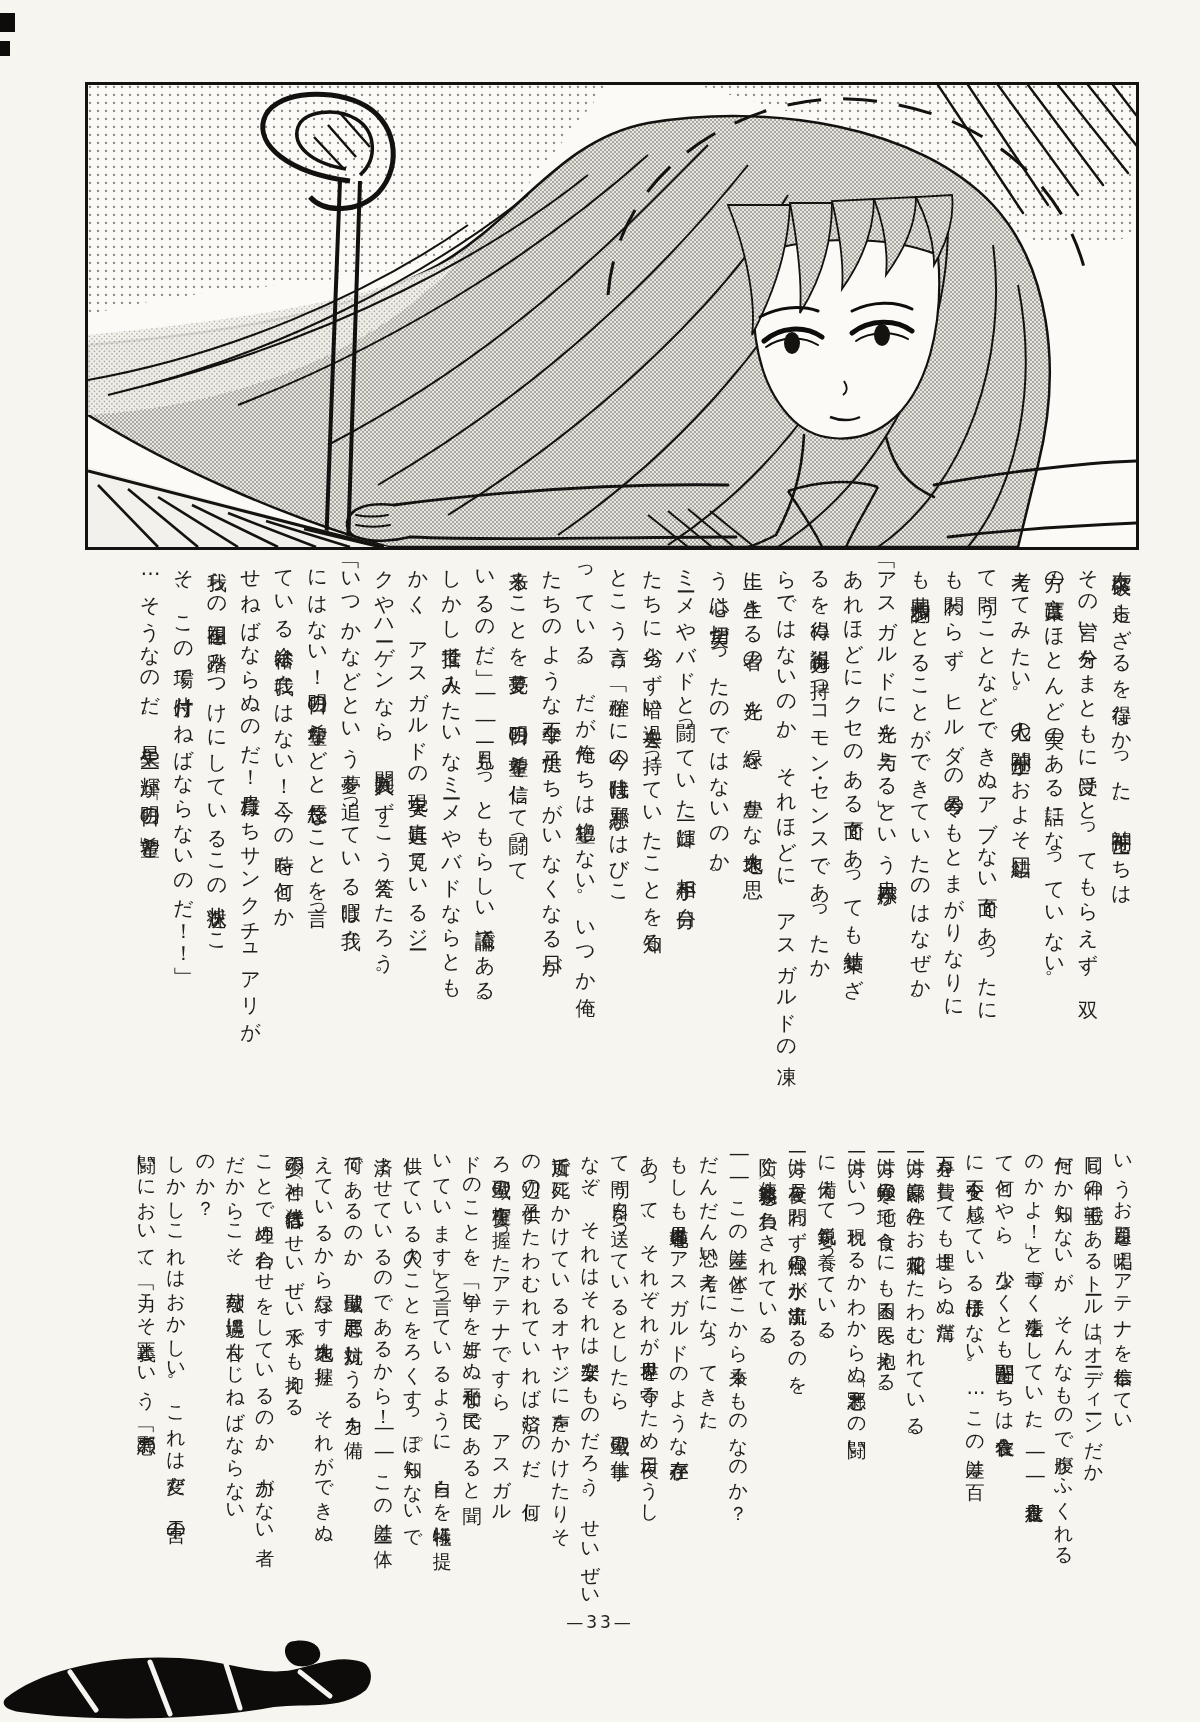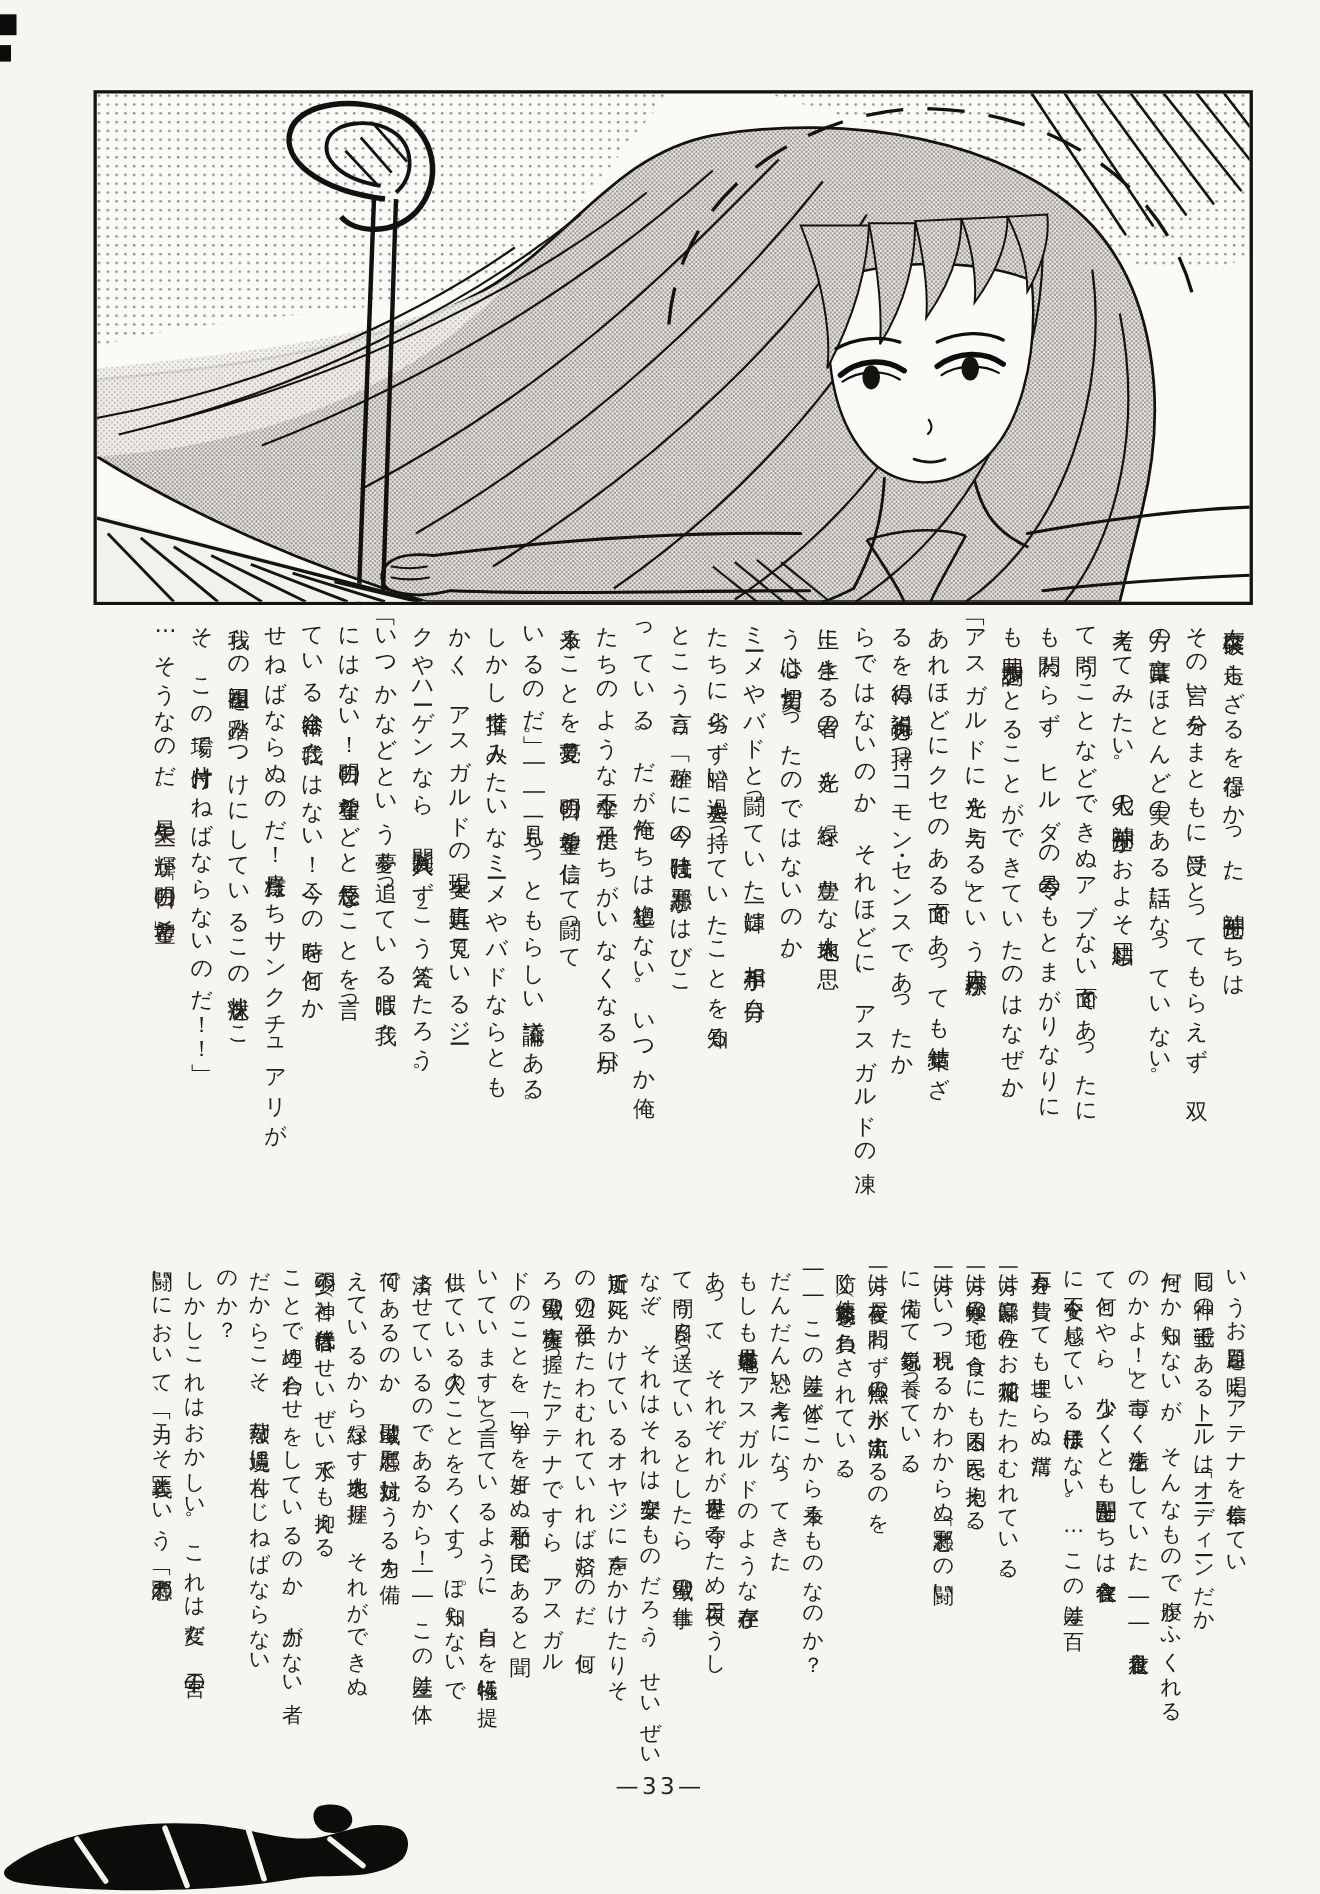--- a/index.html
+++ b/index.html
@@ -25,21 +25,21 @@
   .block1{
     left:128px;top:556px;width:1010px;height:546px;
     font-size:20px;line-height:33.5px;letter-spacing:2.2px;
   }
   .block2{
     left:128px;top:1142px;width:1010px;height:462px;
     font-size:19px;line-height:29.6px;letter-spacing:1.3px;
   }
   .page-number{
     position:absolute;left:0;top:1612px;width:1200px;text-align:center;
-    font-size:21px;letter-spacing:3px;color:#242320;
+    font-size:17px;letter-spacing:3px;color:#242320;
   }
   .brush{position:absolute;left:0;top:1636px;width:380px;height:86px;}
   .brush svg{display:block;width:100%;height:100%;}
 </style>
 </head>
 <body>
 
 <div class="page">
 
   <div class="binding-mark mark1"></div>

